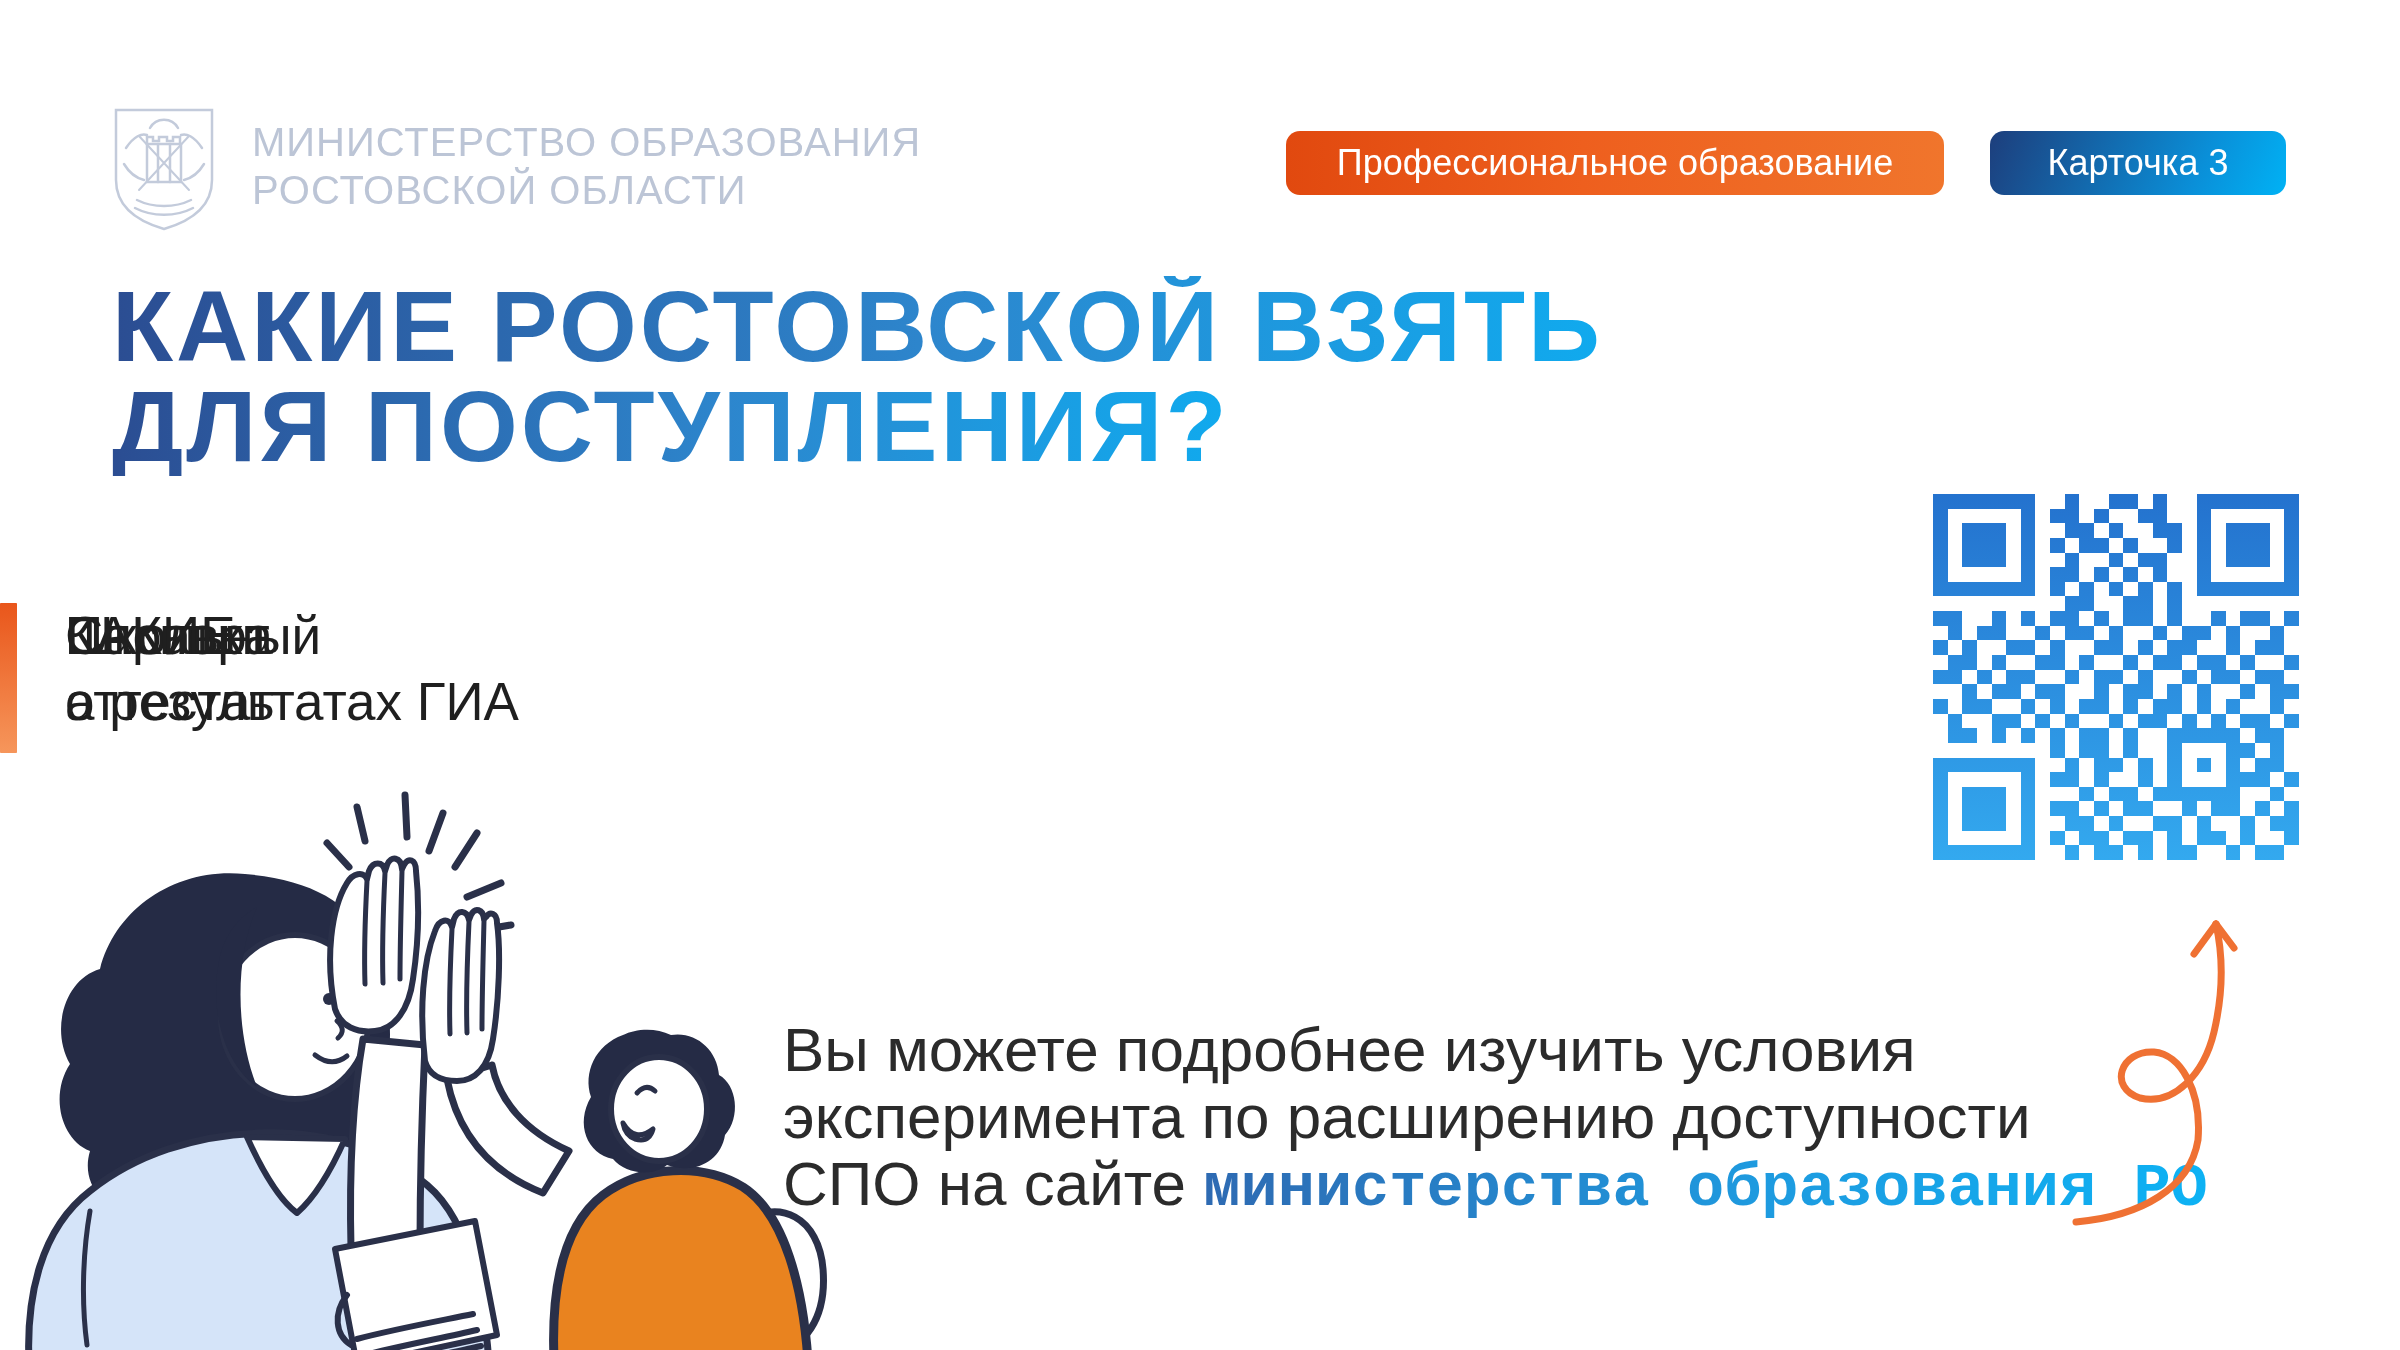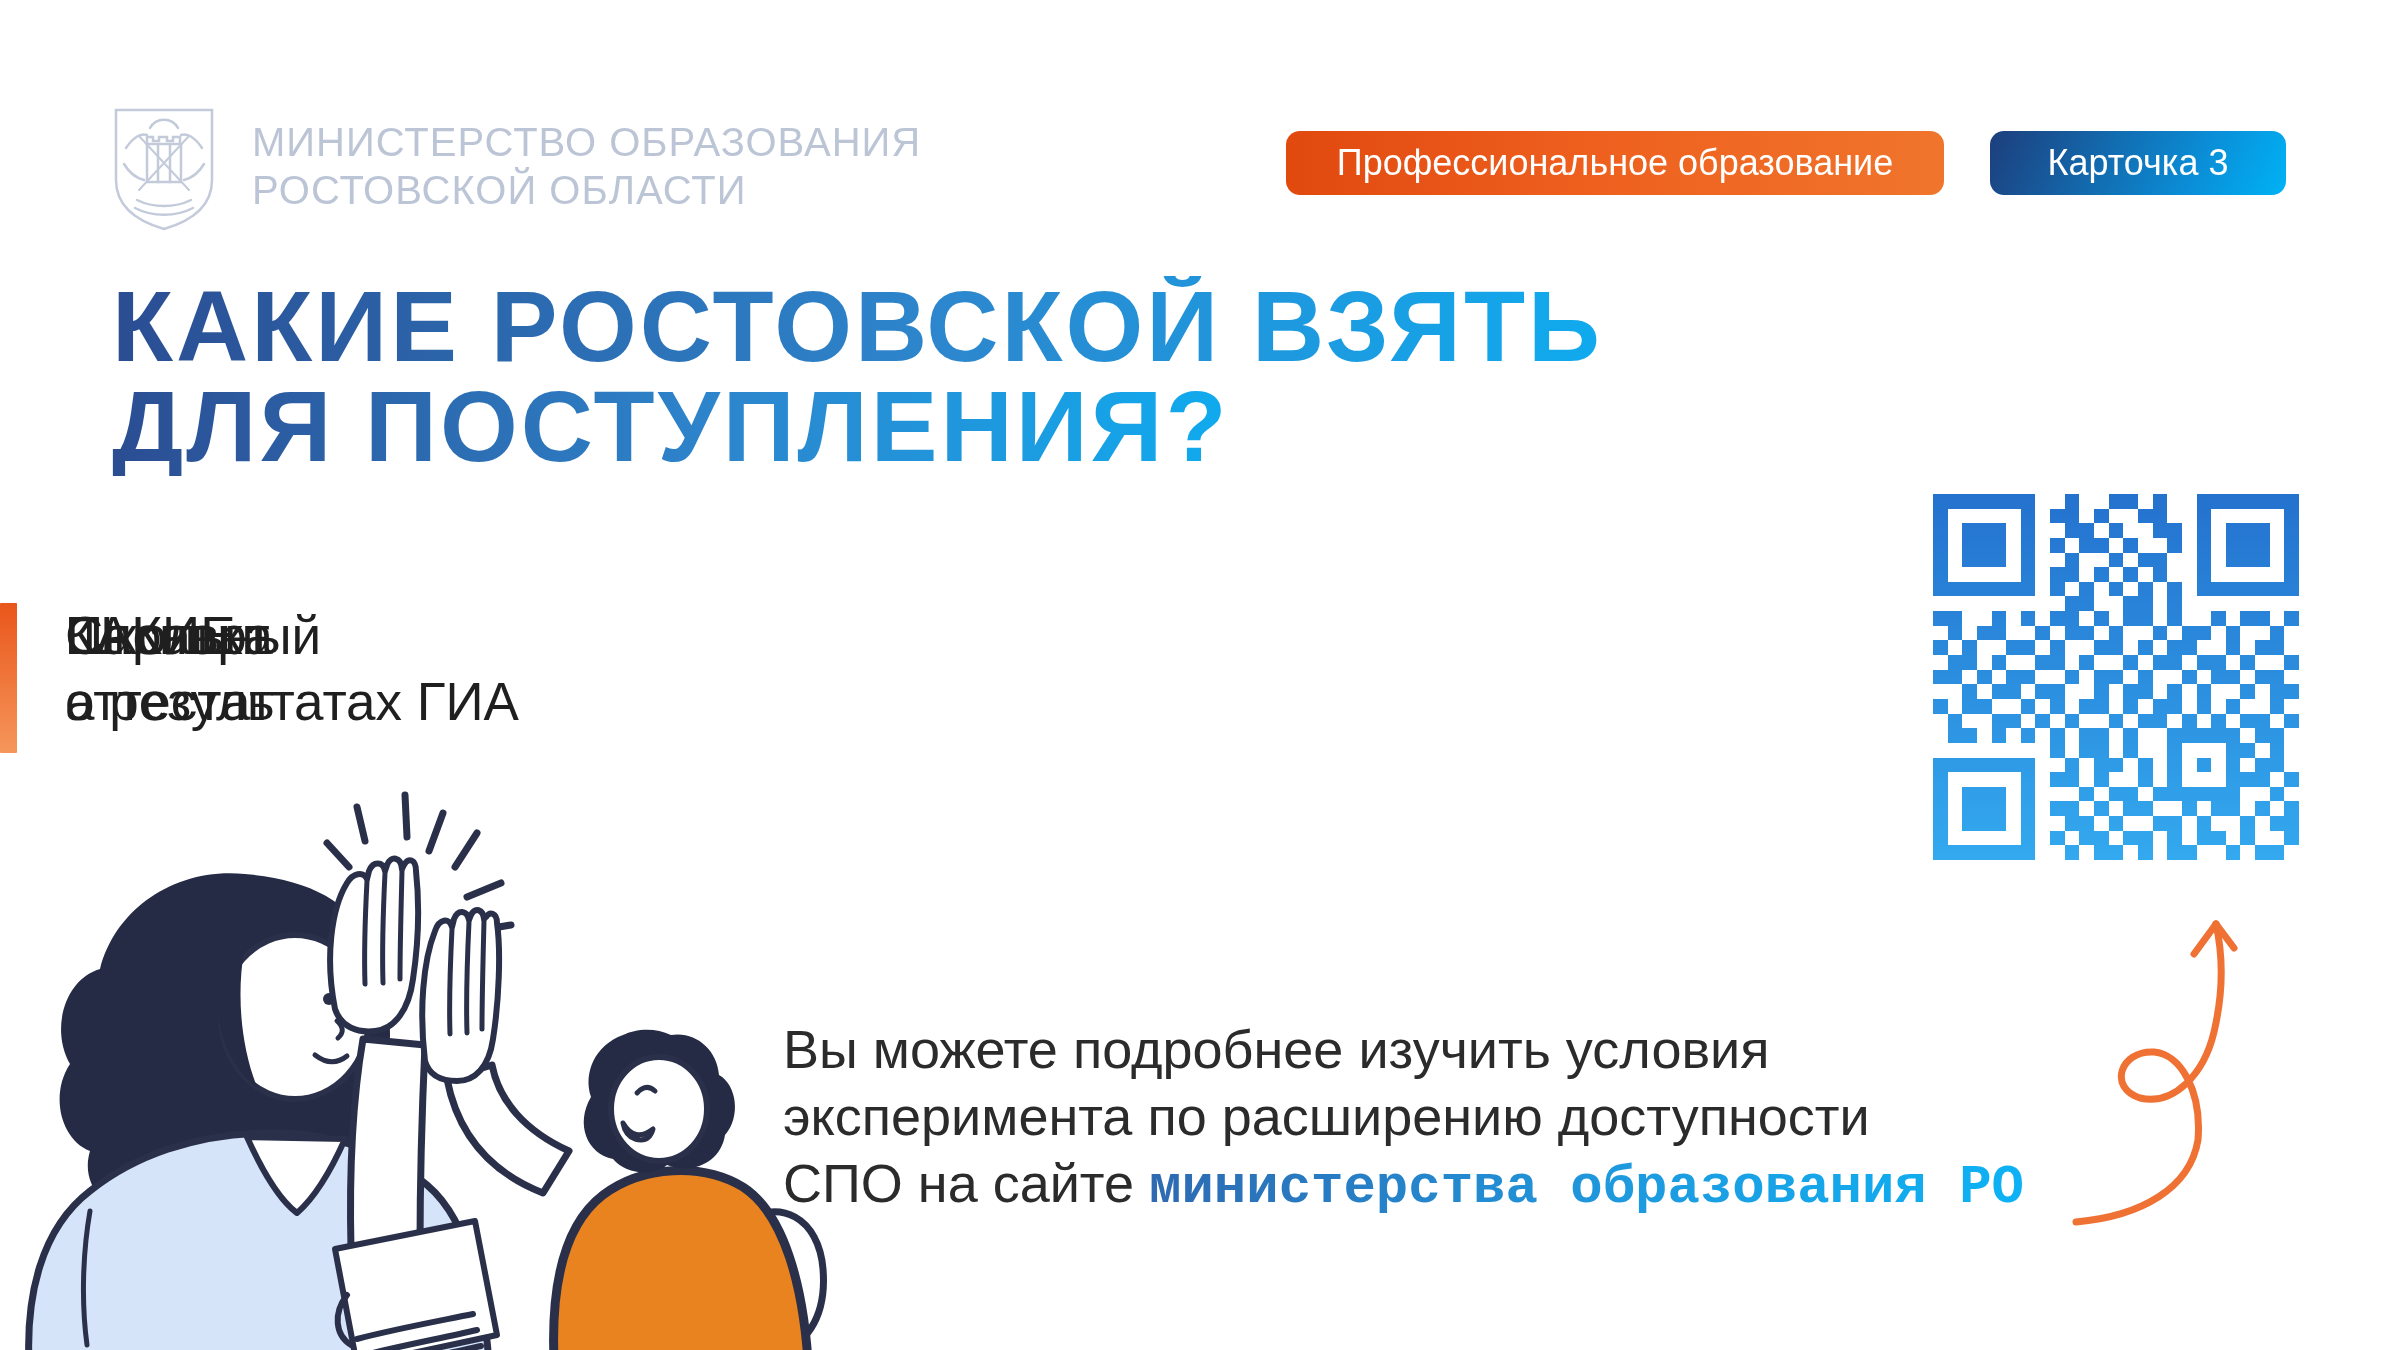--- a/index.html
+++ b/index.html
@@ -50,21 +50,21 @@
   .doc-item:nth-of-type(3){left:1214px;}
   .doc-item:nth-of-type(4){left:1580px;}
   .doc-item:nth-of-type(1) .doc-text,.doc-item:nth-of-type(2) .doc-text{top:8px;}
   .doc-item:nth-of-type(3) .doc-text,.doc-item:nth-of-type(4) .doc-text{top:42px;}
   .doc-line{display:block;}
   
   .qr{position:absolute;left:1933px;top:470px;width:366px;height:366px;}
   
   .footer-text{
     position:absolute;left:783px;top:992px;
-    font-size:54px;line-height:67px;color:#2b2b2b;white-space:nowrap;
+    font-size:62px;line-height:67px;color:#2b2b2b;white-space:nowrap;
   }
   .footer-line{display:block;}
   .footer-link{
     font-weight:700;
     background:linear-gradient(90deg,#2e6ab2 0%,#1e9adf 55%,#0db2f4 100%);
     -webkit-background-clip:text;background-clip:text;
     color:transparent;-webkit-text-fill-color:transparent;
     cursor:pointer;
     font-family:Liberation Mono, monospace;
   }

